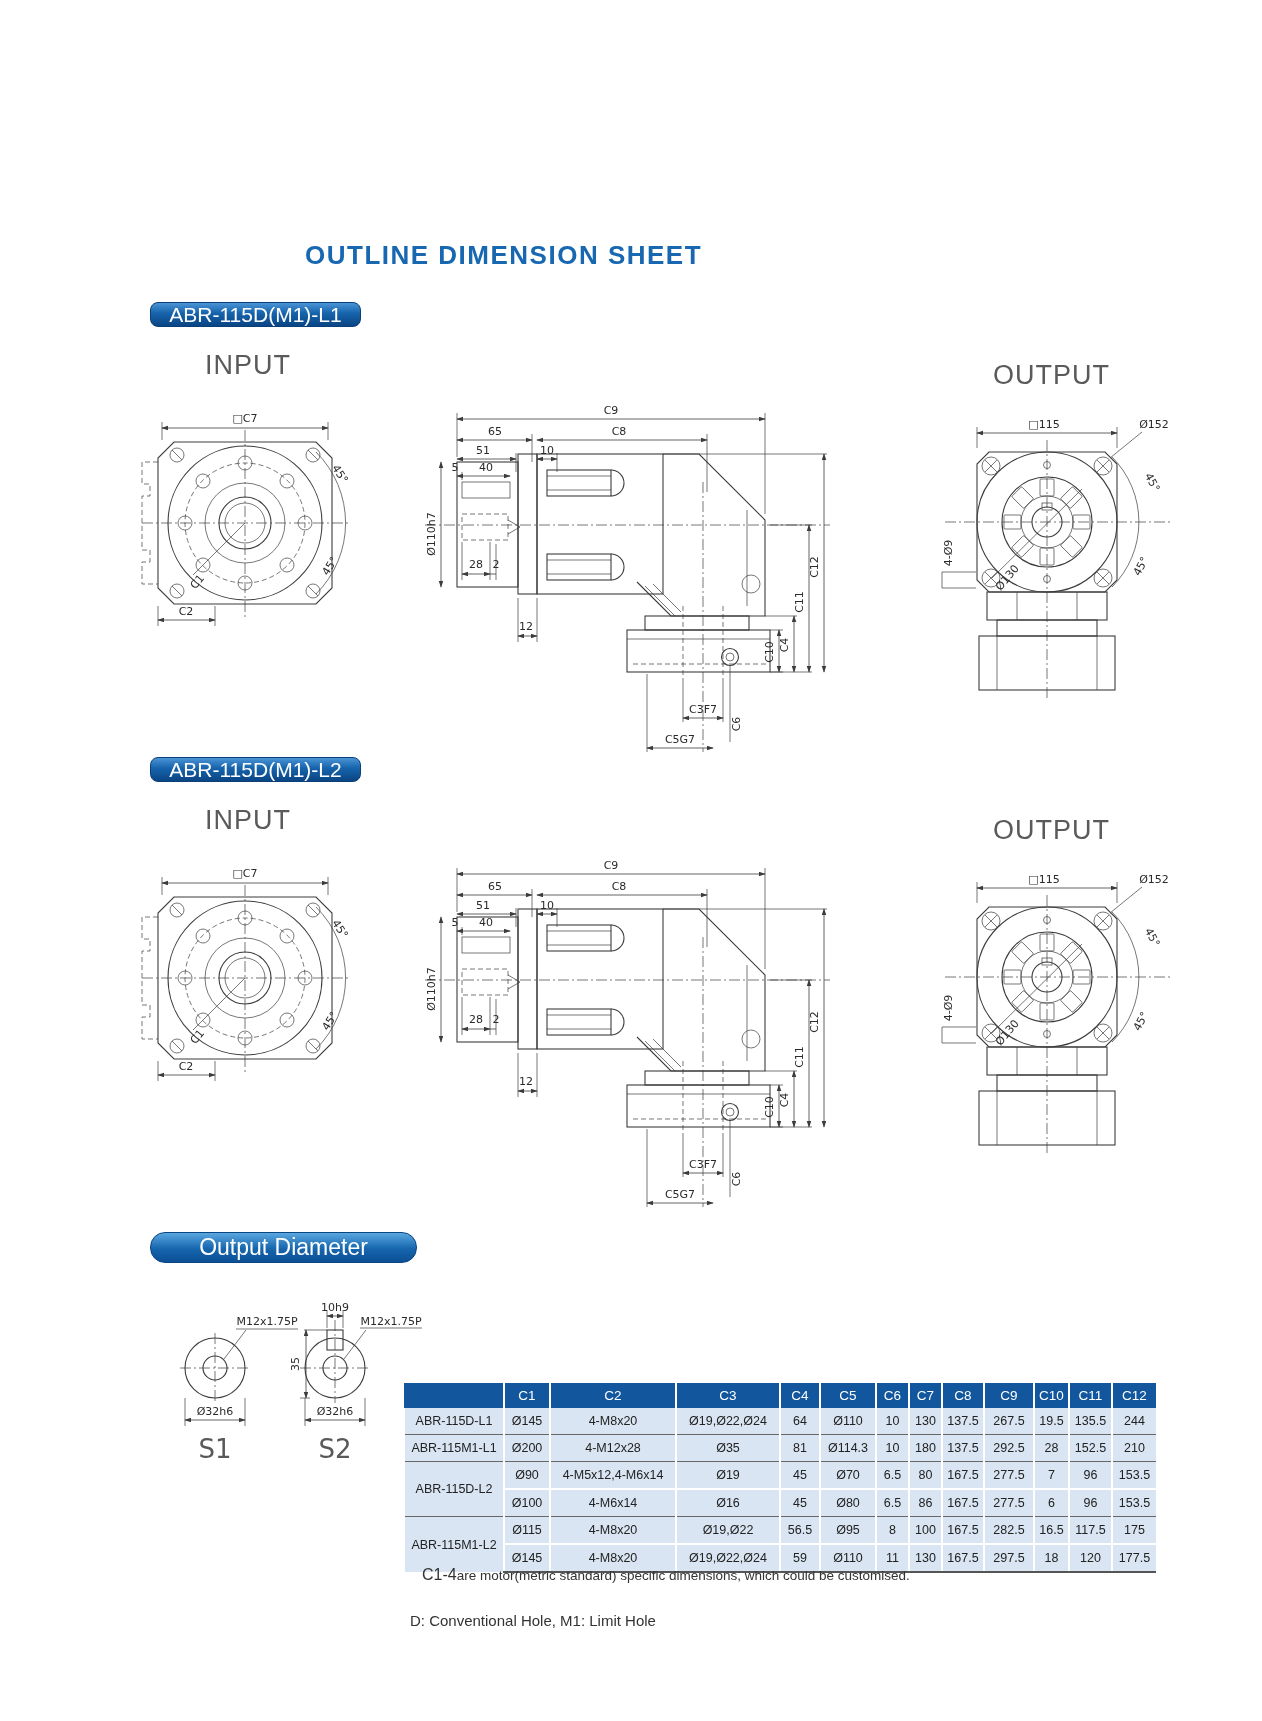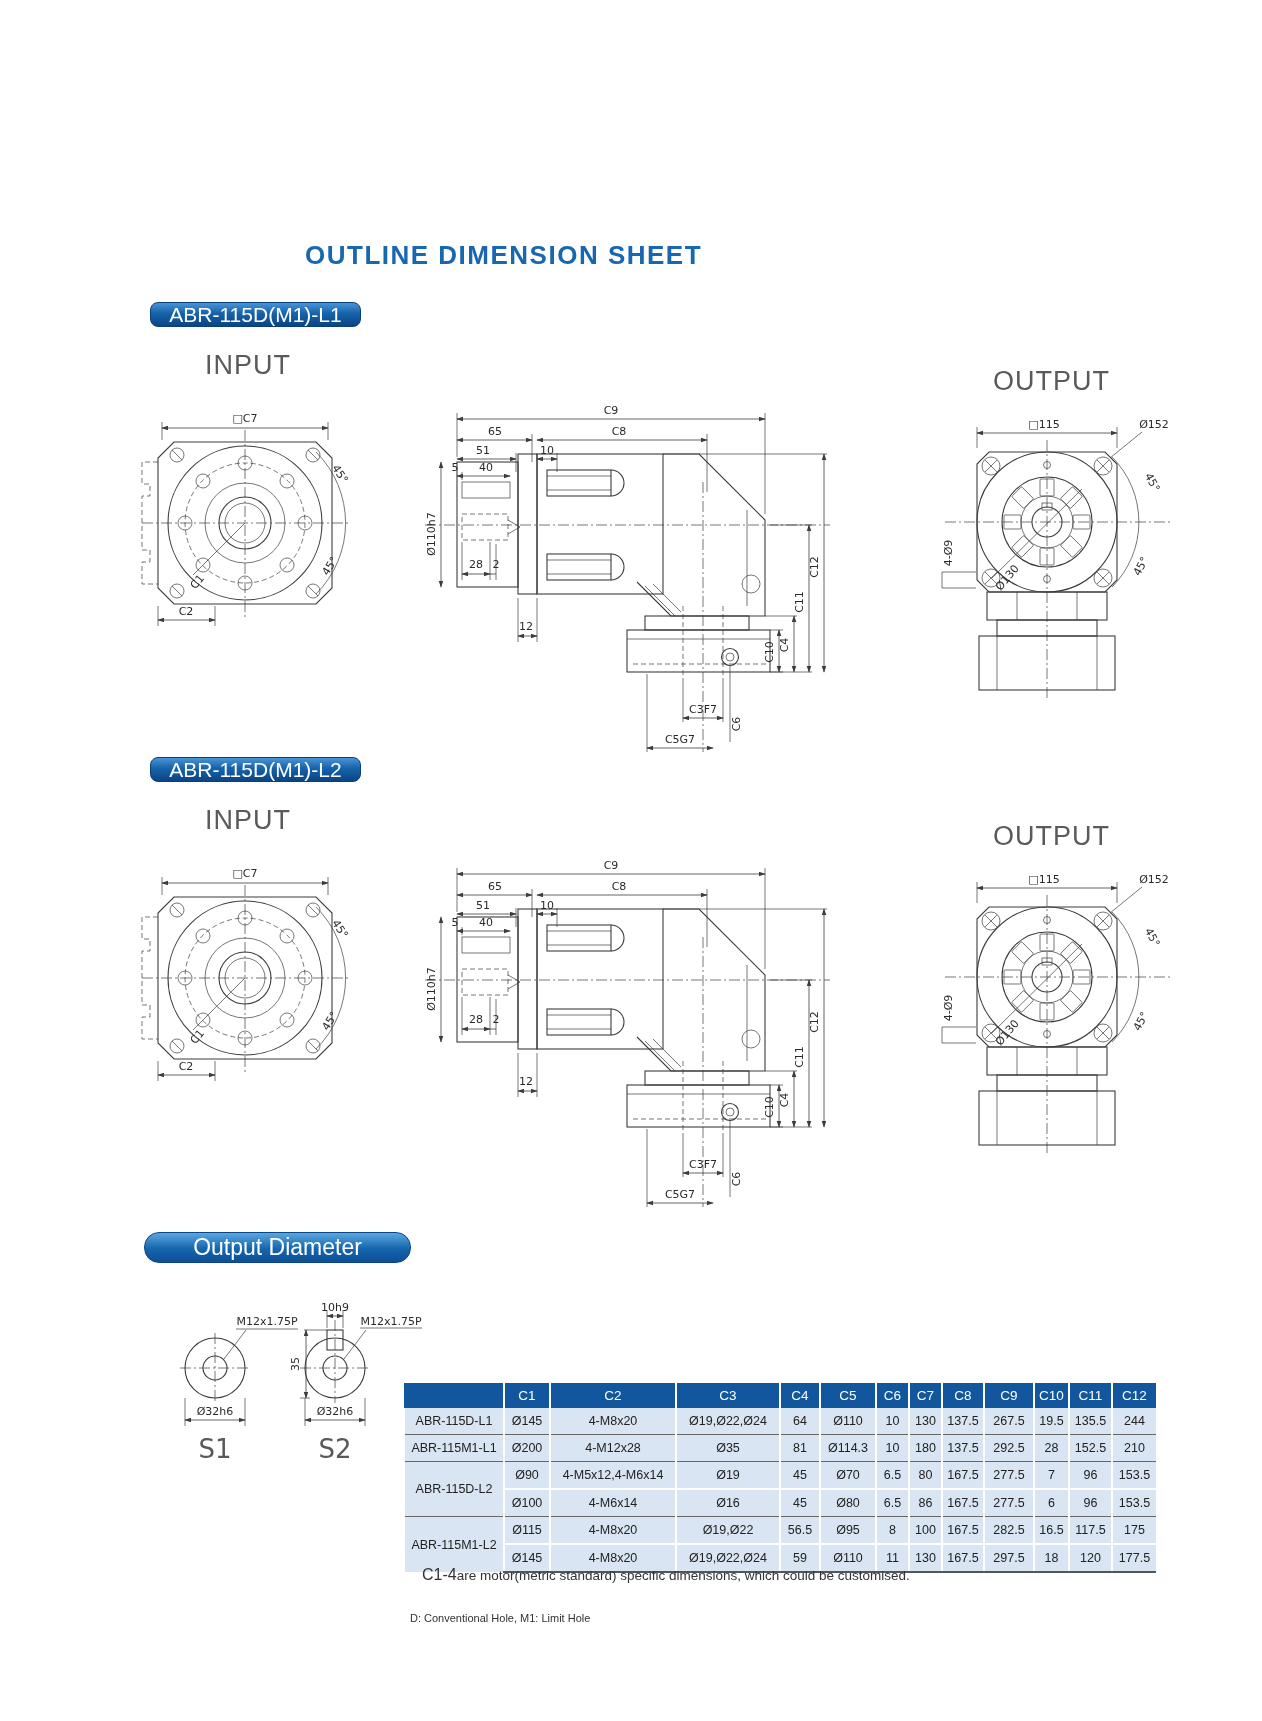--- a/index.html
+++ b/index.html
@@ -8,26 +8,26 @@
   .page-title{left:305px;top:240px;font-size:26px;font-weight:bold;letter-spacing:1.5px;color:#1767b1;}
   .section{position:absolute;left:0;width:1262px;height:455px;}
   .sec1{top:302px;}
   .sec2{top:757px;}
   .tab{position:absolute;left:150px;top:0;width:211px;height:25px;border-radius:8px;
        background:linear-gradient(180deg,#4a94d6 0%,#1663ab 45%,#0a4584 100%);
        border:1px solid #0a3f77;color:#ffffff;font-size:21px;
        display:flex;align-items:center;justify-content:center;box-sizing:border-box;}
   .view-label{position:absolute;font-size:27px;color:#5a5a5a;letter-spacing:1px;}
   .in-pos{left:205px;top:48px;}
-  .out-pos{left:993px;top:64px;}
+  .out-pos{left:993px;top:58px;}
   .drawings{position:absolute;left:0;top:0;width:1262px;height:455px;}
   .dw-input{left:130px;top:96px;}
   .dw-side{left:395px;top:60px;}
   .dw-output{left:930px;top:116px;}
-  .od-pill{left:144px;top:1232px;width:267px;height:31px;border-radius:15px;
+  .od-pill{left:150px;top:1232px;width:267px;height:31px;border-radius:15px;
        background:linear-gradient(180deg,#5aa7e0 0%,#1565ad 55%,#0d4f96 100%);
        border:1px solid #0a4584;color:#fff;font-size:23px;
        display:flex;align-items:center;justify-content:center;box-sizing:border-box;}
   .dw-shafts{left:150px;top:1300px;}
   
   svg text{font-family:"DejaVu Sans",sans-serif;}
   .ln{fill:none;stroke:#3c3c3c;stroke-width:1.1;}
   .thin{fill:none;stroke:#3c3c3c;stroke-width:0.7;}
   .dash{stroke-dasharray:5 3;}
   .cl{fill:none;stroke:#3c3c3c;stroke-width:0.7;stroke-dasharray:11 3 2 3;}
@@ -37,21 +37,21 @@
   
   .tbl{position:absolute;left:403px;top:1383px;border-collapse:collapse;table-layout:fixed;}
   .tbl th{background:#12579d;color:#ffffff;font-weight:normal;font-size:13.5px;height:25px;border-left:2px solid #ffffff;padding:0;}
   .tbl th:first-child{border-left:none;}
   .tbl td{background:#d9e5f2;font-size:12.5px;color:#222222;text-align:center;height:26px;border-left:2px solid #ffffff;padding:0 1px;white-space:nowrap;}
   .tbl tr.gsep td{border-top:1.6px solid #666666;margin-left:32px;}
   .tbl tr.inner td{border-top:2px solid #ffffff;}
   .tbl tbody tr:last-child td, .tbl td.bottomed{border-bottom:2px solid #555555;}
   .note1{left:422px;top:1566px;font-size:13.5px;color:#333333;}
   .note1 .big{font-size:16px;}
-  .note2{left:410px;top:1612px;font-size:11px;color:#333333;}
+  .note2{left:410px;top:1612px;font-size:15px;color:#333333;}
 </style>
 </head>
 <body>
 
 <div class="abs page-title">OUTLINE DIMENSION SHEET</div>
 
 <div class="section sec1">
   <div class="tab">ABR-115D(M1)-L1</div>
   <div class="view-label in-pos">INPUT</div>
   <div class="view-label out-pos">OUTPUT</div>

